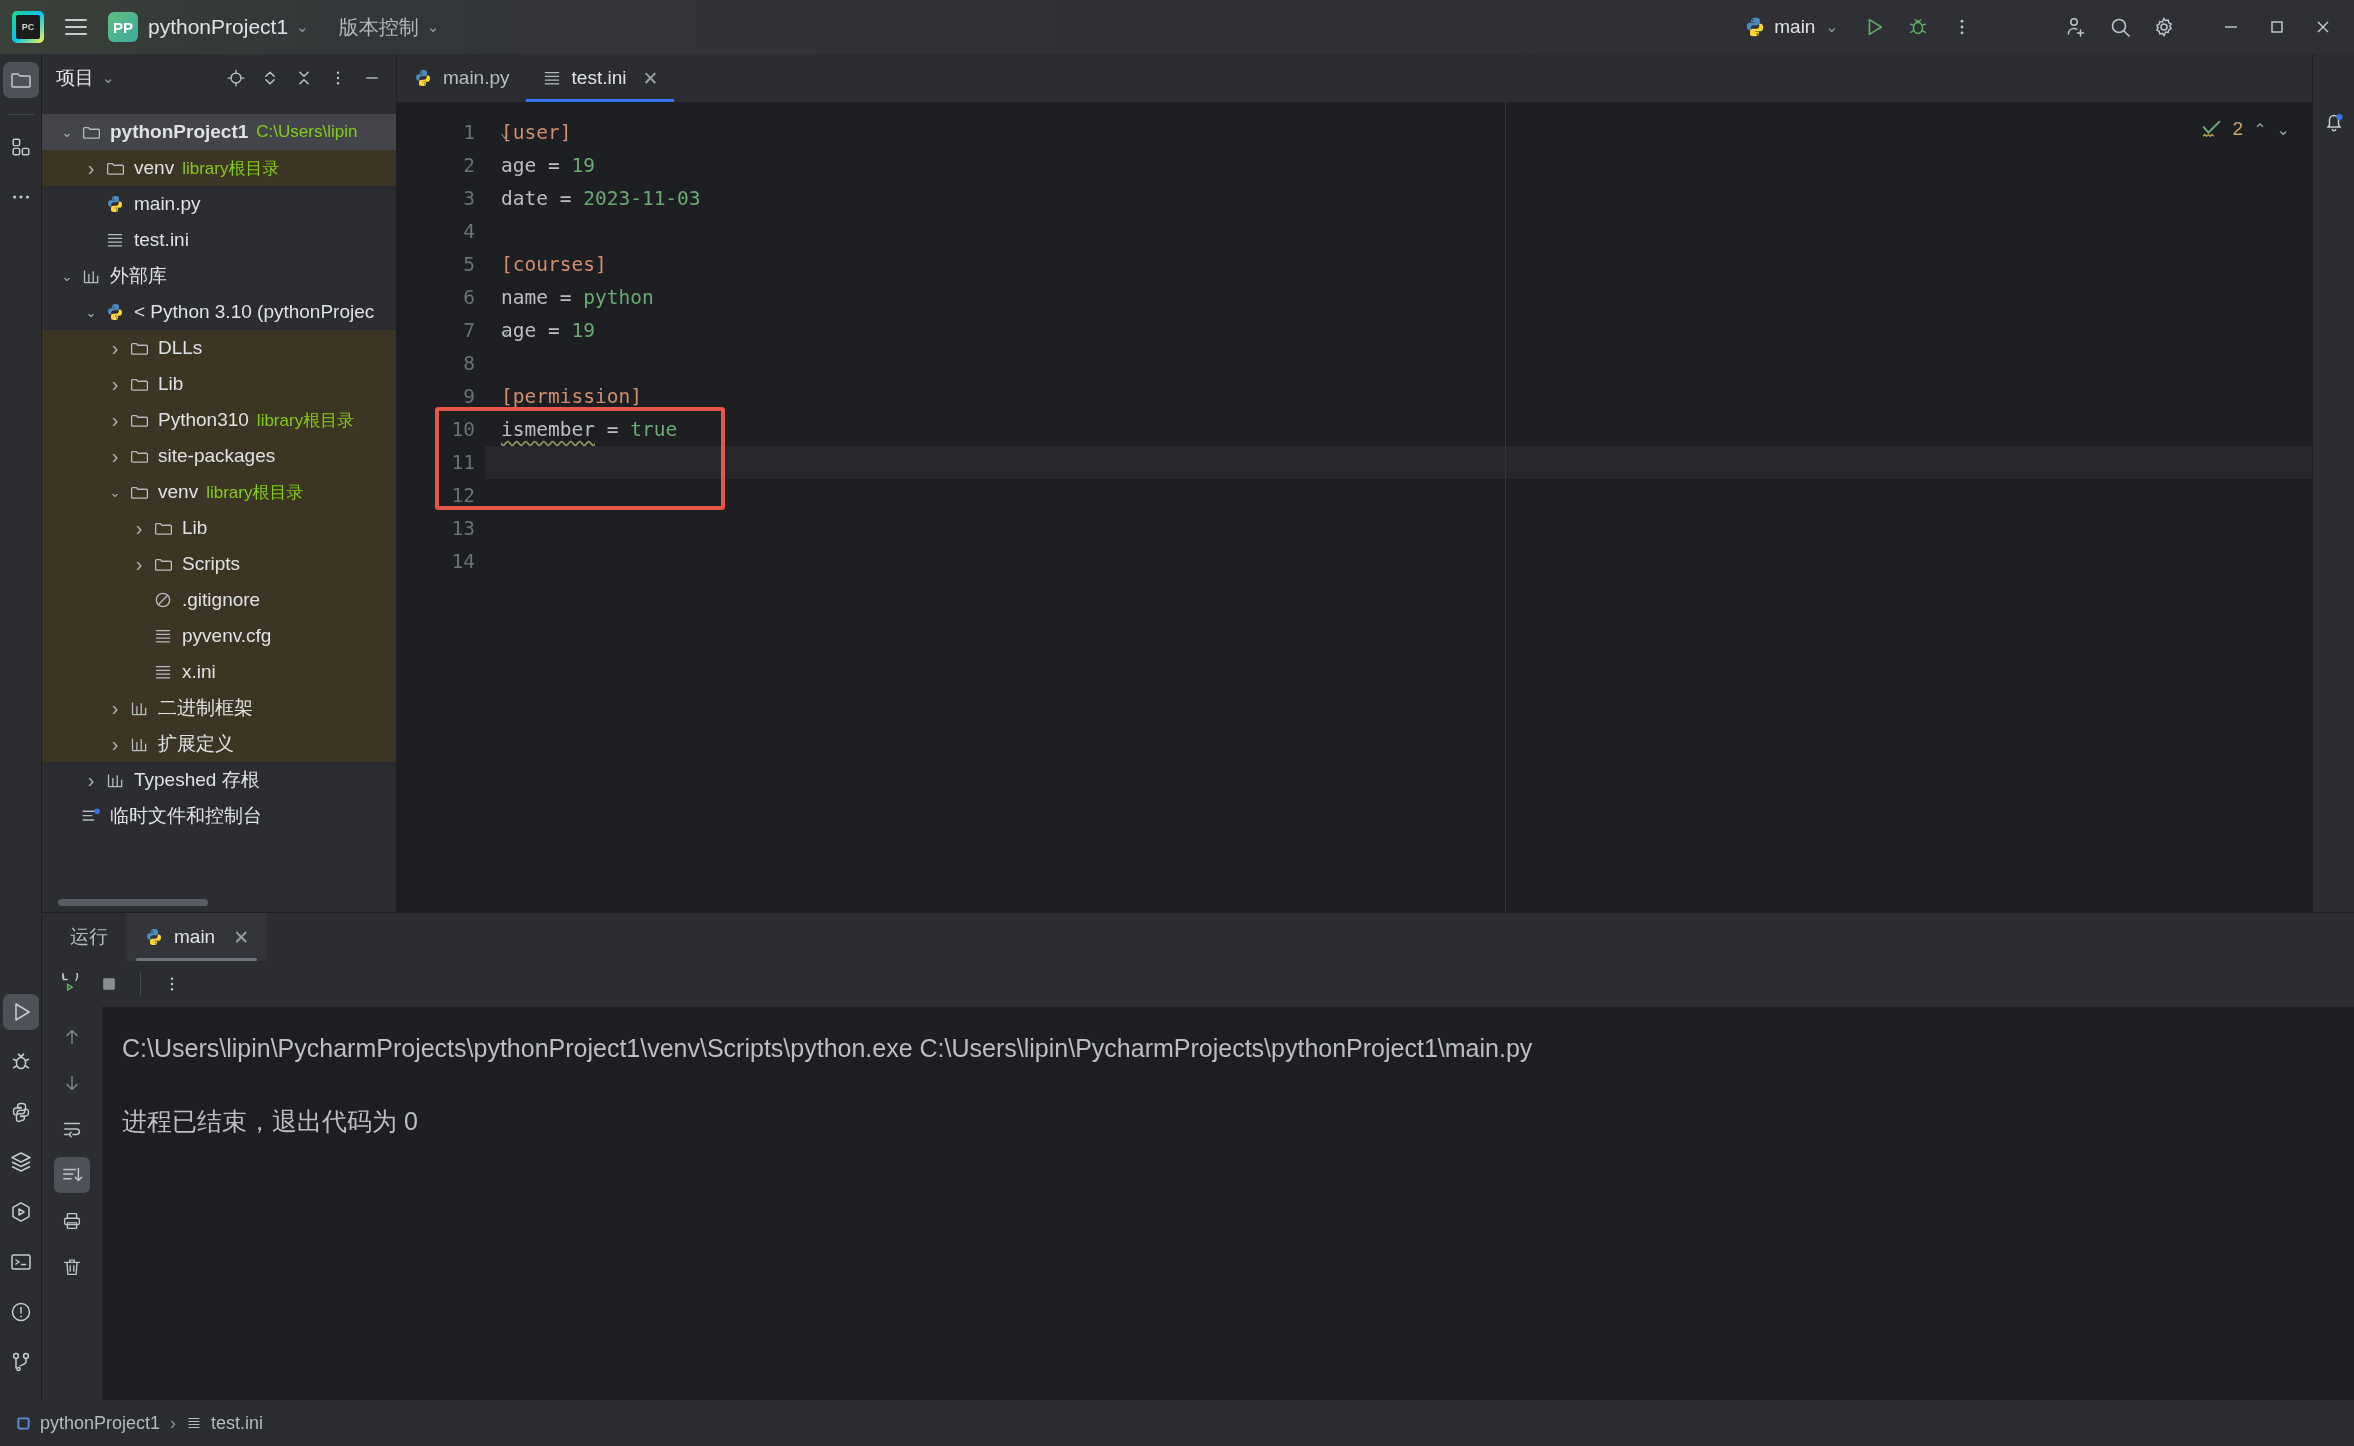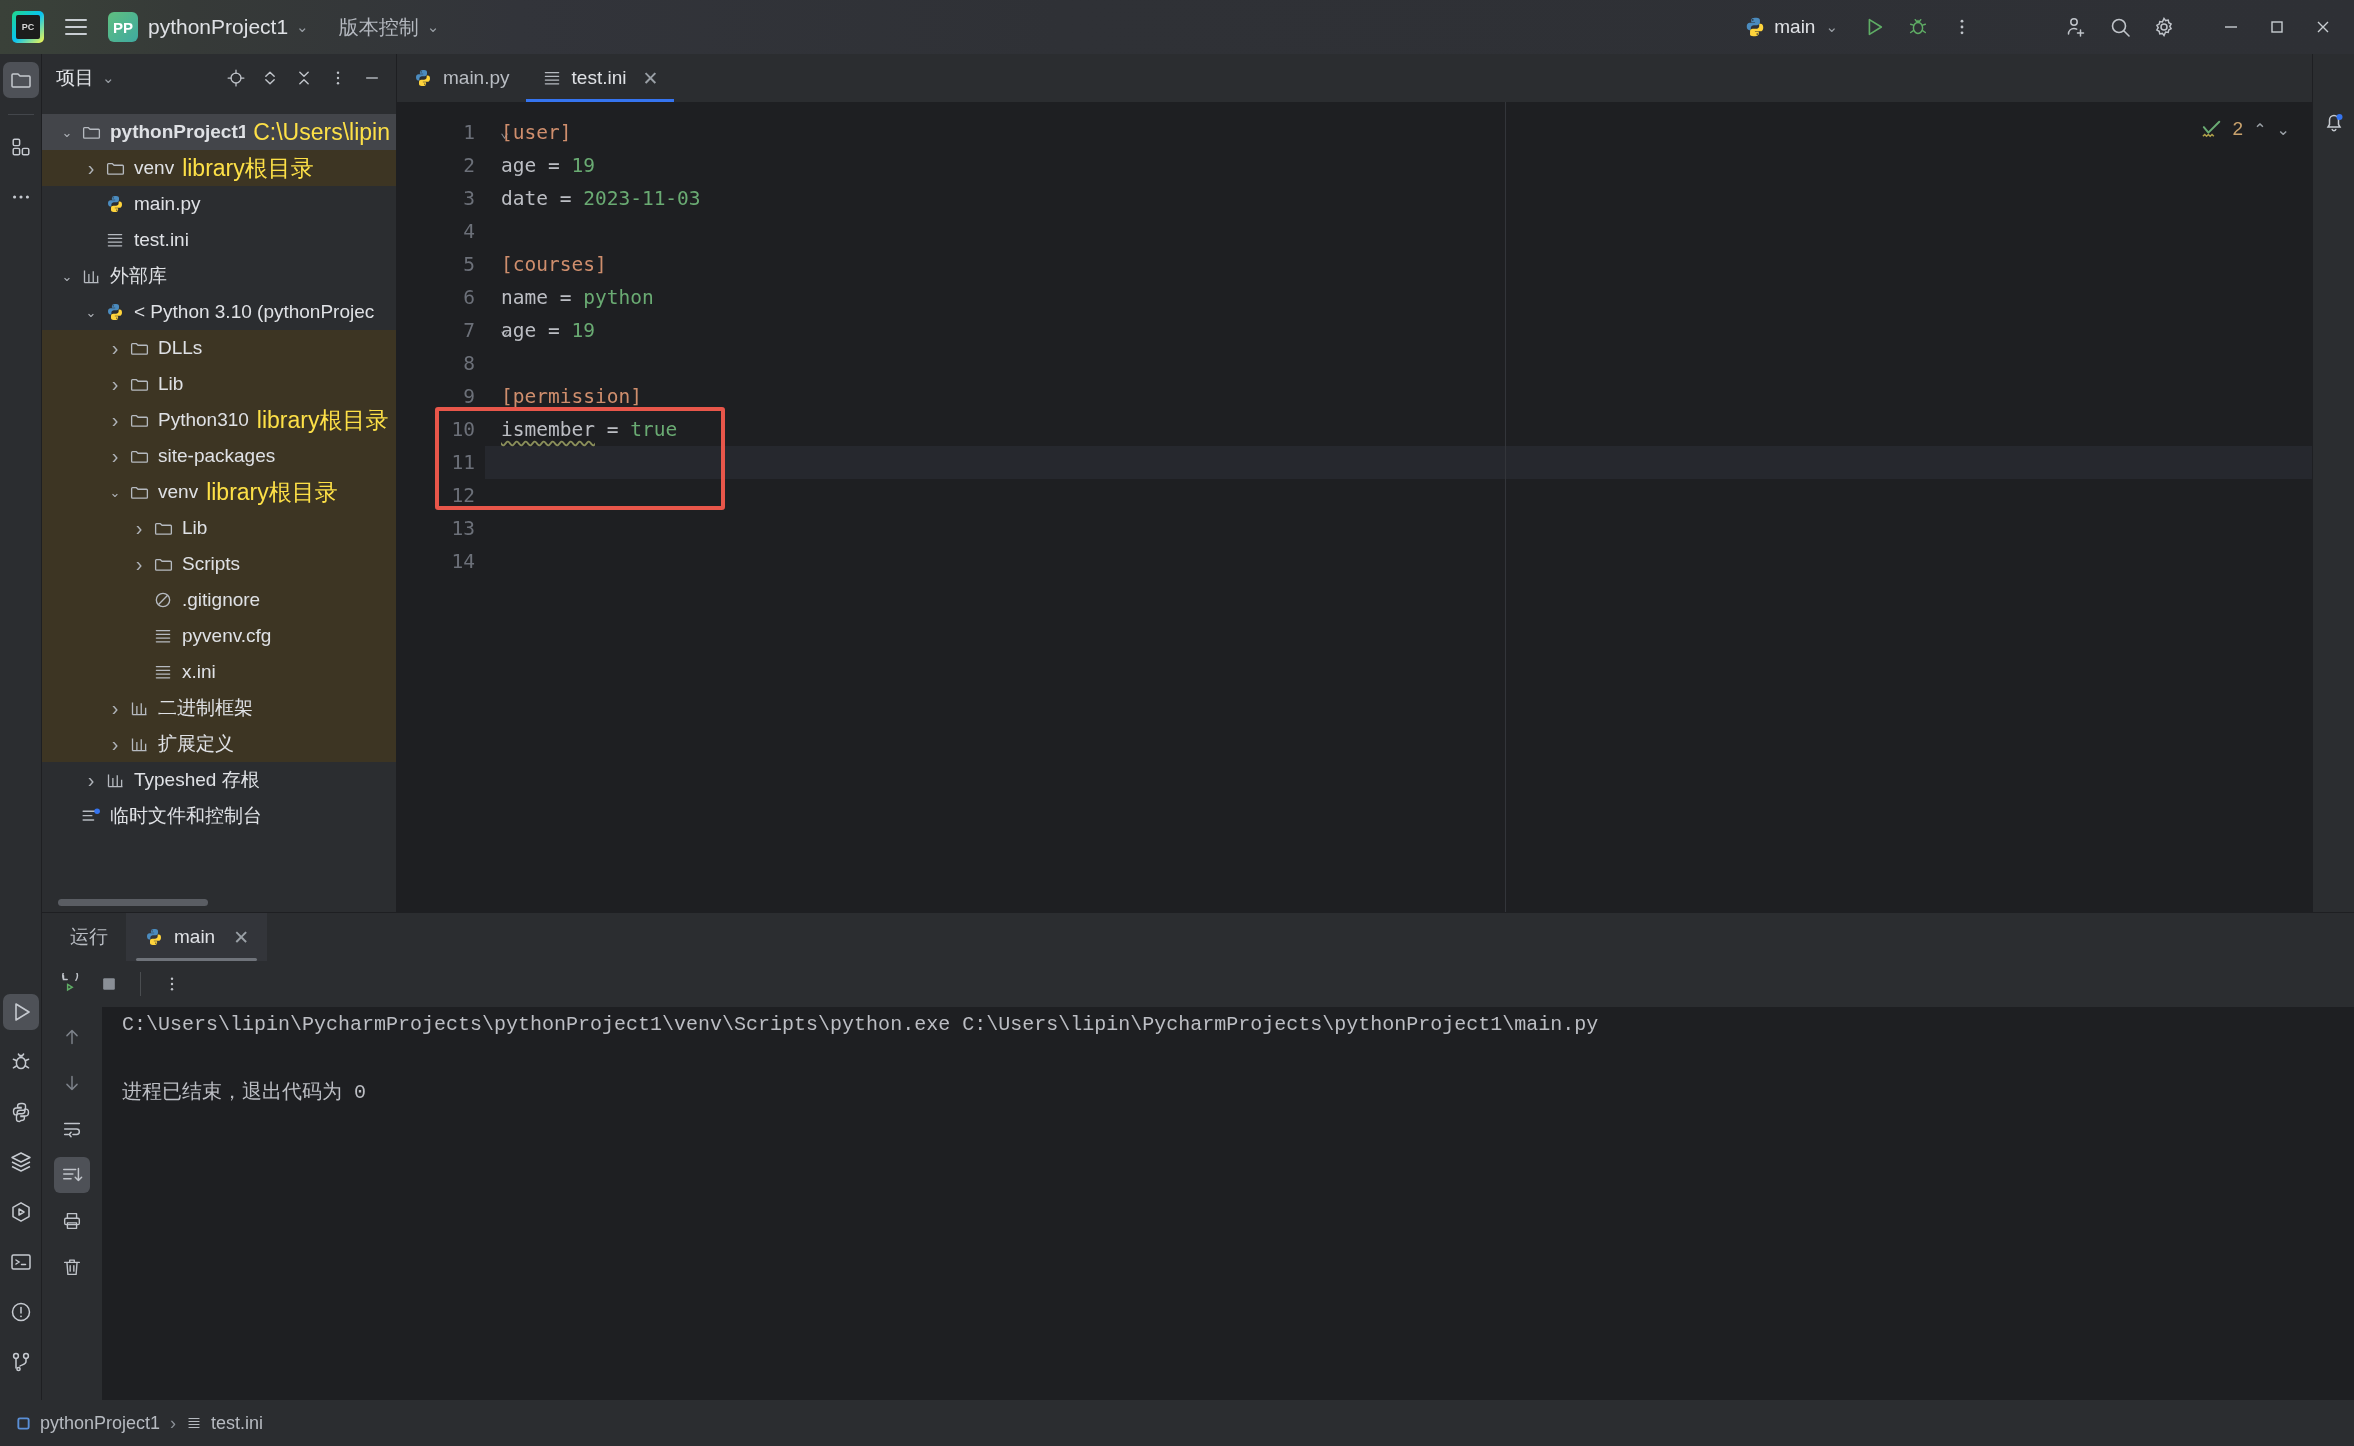--- a/index.html
+++ b/index.html
@@ -82,21 +82,21 @@
   .row {
     display:flex; align-items:center; height: 36px; font-size: 19px;
     color:#dfe1e5; white-space:nowrap; cursor:pointer; padding-right:6px;
   }
   .row.sel { background:#43454a; }
   .row.lib { background:#3d3523; }
   .row .arrow { width: 22px; flex:0 0 22px; display:flex;align-items:center;justify-content:center; color:#b0b4ba; font-size:13px;}
   .row .ic { width: 26px; flex:0 0 26px; display:flex;align-items:center;justify-content:center; margin-right:6px;}
   .row .nm { overflow:hidden; text-overflow:clip; }
   .row .nm.b { font-weight:700; }
-  .row .sub { color:#fde047; font-size:23px; margin-left:8px; }
+  .row .sub { color:#84cc16; font-size:17px; margin-left:8px; }
   .hsb { position:absolute; left:16px; bottom:6px; width:150px; height:7px; background:#5a5d63; border-radius:4px;}
 
   
   .editor { flex:1 1 auto; display:flex; flex-direction:column; min-width:0; background:#1e1f22;}
   .tabs { height:48px; background:#2b2d30; display:flex; align-items:stretch; }
   .tab {
     display:flex;align-items:center; gap:10px; padding: 0 16px; cursor:pointer;
     color:#b9bdc3; font-size:19px; position:relative;
   }
   .tab.active { color:#dfe1e5; background:#2b2d30; }
@@ -142,21 +142,21 @@
   .rtab { display:flex;align-items:center;gap:10px;padding:0 18px;color:#b9bdc3;font-size:19px;cursor:pointer;position:relative;}
   .rtab.active{color:#dfe1e5;background:#33353a;}
   .rtab.active::after{content:"";position:absolute;left:10px;right:10px;bottom:0;height:3px;background:#6f737a;border-radius:2px;}
   .run-toolbar { height:46px; display:flex; align-items:center; padding-left:10px; gap:6px;}
   .rt-ico{width:34px;height:34px;display:flex;align-items:center;justify-content:center;border-radius:5px;cursor:pointer;}
   .rt-sep{width:1px;height:24px;background:#4a4d50;margin:0 8px;}
   .run-main{flex:1 1 auto;display:flex;min-height:0;}
   .run-side{width:60px;flex:0 0 60px;background:#2b2d30;display:flex;flex-direction:column;align-items:center;padding-top:12px;gap:10px;}
   .rs-ico{width:36px;height:36px;display:flex;align-items:center;justify-content:center;border-radius:6px;cursor:pointer;}
   .rs-ico.active{background:#4e5157;}
-  .console{flex:1 1 auto;background:#1e1f22;padding:6px 20px;font-family:Liberation Mono, monospace;font-size:20px;color:#bcbec4;overflow:hidden;}
+  .console{flex:1 1 auto;background:#1e1f22;padding:27px 20px;font-family:Liberation Sans, sans-serif;font-size:25px;color:#bcbec4;overflow:hidden;}
   .console .path{color:#bcbec4;}
   .console .fin{color:#bcbec4; margin-top:42px;}
 
   
   .status{height:46px;flex:0 0 46px;background:#2b2d30;display:flex;align-items:center;padding:0 16px;color:#9fa3aa;font-size:18px;gap:0;}
   .st-left{display:flex;align-items:center;gap:10px;}
   .st-crumb{display:flex;align-items:center;gap:9px;cursor:pointer;color:#b6bac0;}
   .st-right{margin-left:auto;display:flex;align-items:center;gap:30px;}
   .st-item{cursor:pointer;color:#b6bac0;}
   svg{display:block;}

